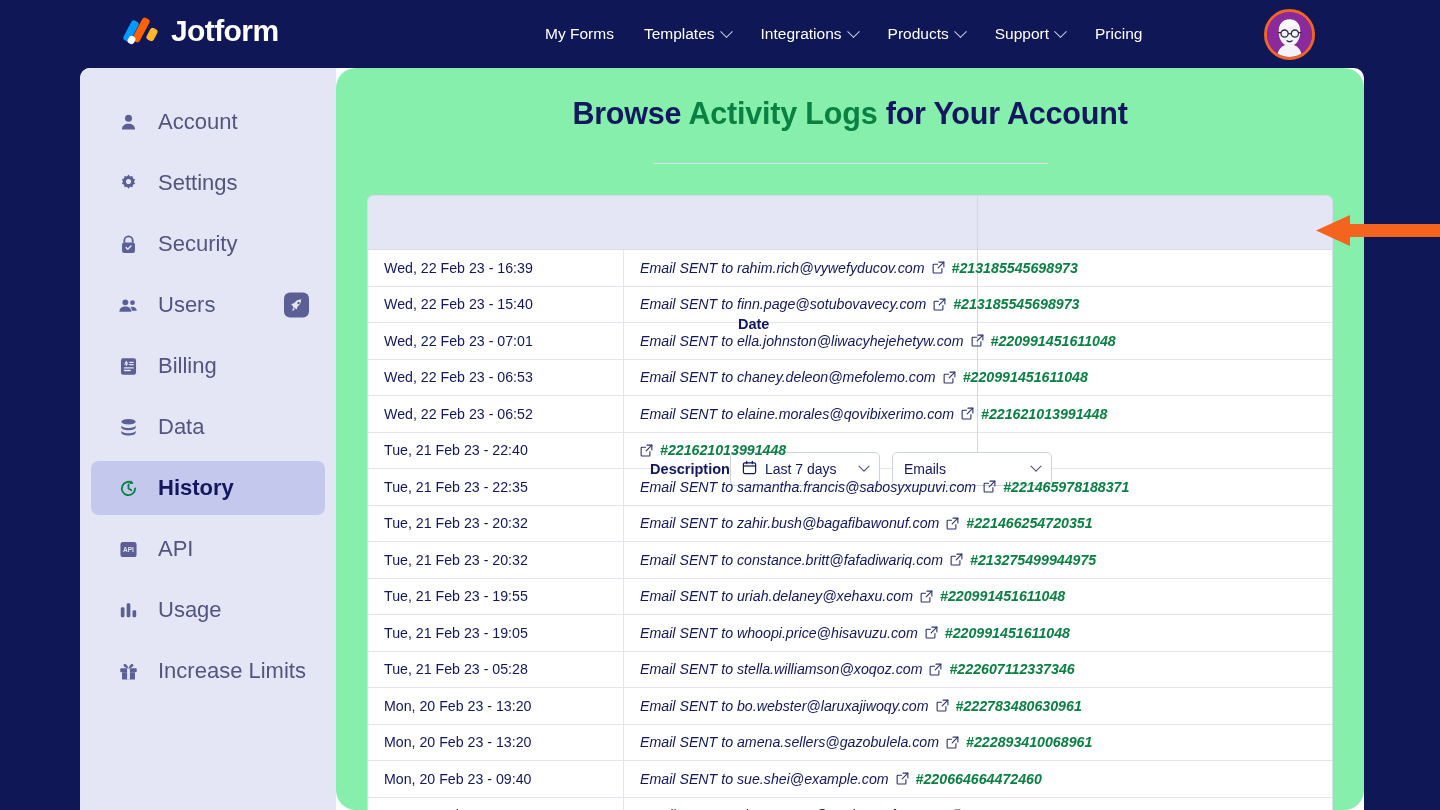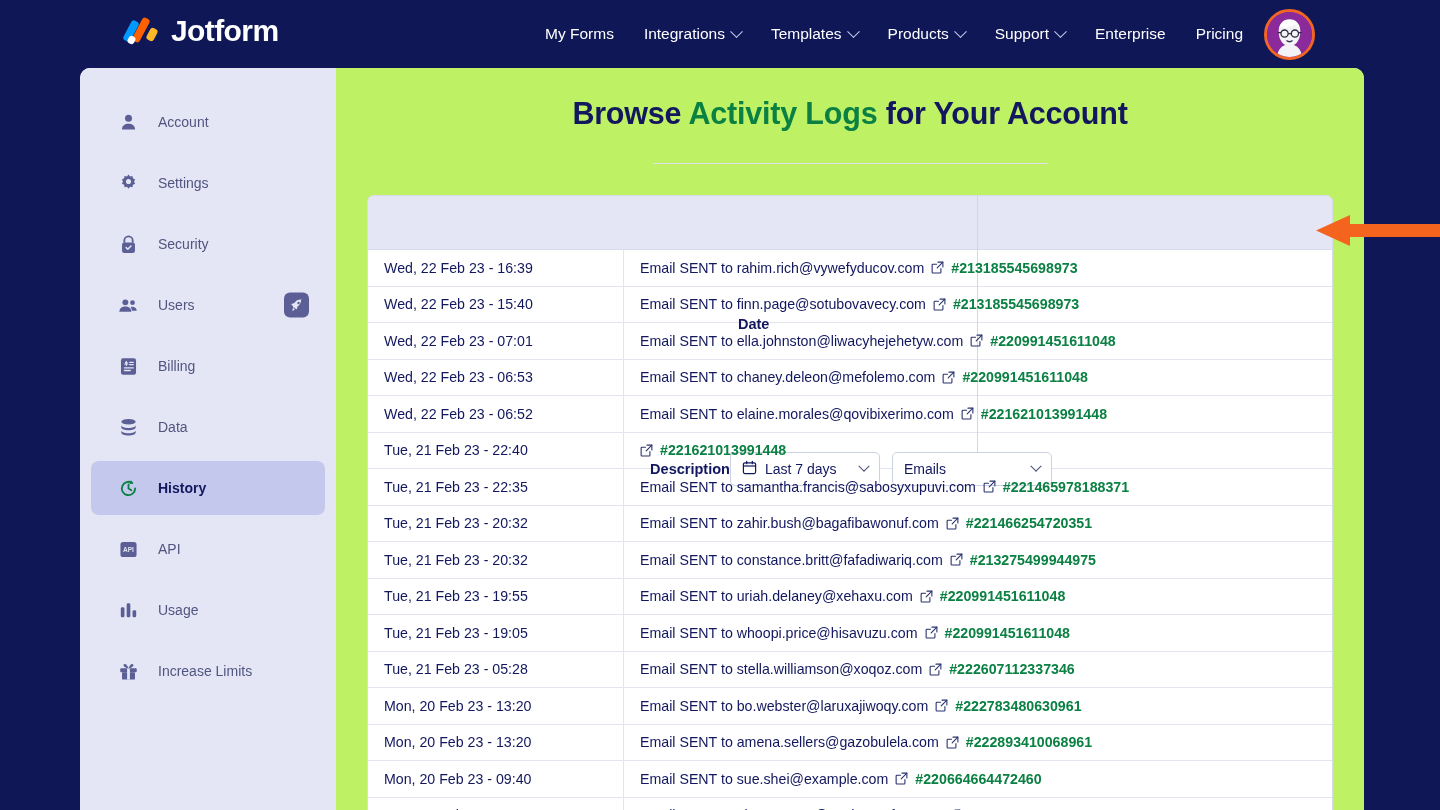--- a/index.html
+++ b/index.html
@@ -45,33 +45,33 @@
   .shell {
     position: absolute; left: 80px; top: 68px; width: 1284px; height: 742px;
     background: #fff; border-radius: 10px 10px 0 0; overflow: hidden;
     display: flex;
   }
   .sidebar { width: 256px; flex: 0 0 256px; background: #e4e6f5; padding-top: 20px; }
   .side-item {
     position: relative; height: 54px; margin: 7px 11px; border-radius: 8px;
     display: flex; align-items: center; padding-left: 27px; cursor: pointer;
   }
-  .side-item .lbl { font-size: 14px; color: #51557f; margin-left: 19px; }
+  .side-item .lbl { font-size: 22px; color: #51557f; margin-left: 19px; }
   .side-item.active { background: #c3c8ec; }
   .side-item.active .lbl { color: #12175e; font-weight: bold; }
   .side-ico { width: 21px; height: 21px; display: flex; align-items: center; justify-content: center; }
   .side-ico svg { display: block; }
   .side-badge {
     position: absolute; right: 16px; top: 50%; transform: translateY(-50%);
     width: 25px; height: 25px; border-radius: 6px; background: #5b5f95;
     display: flex; align-items: center; justify-content: center;
   }
 
   
-  .main { flex: 1; background: #bef264; position: relative; padding-top: 28px; }
+  .main { flex: 1; background: #86efac; position: relative; padding-top: 28px; border-radius: 20px; }
   .page-title { text-align: center; font-size: 30.5px; font-weight: bold; color: #12175e; letter-spacing: -0.2px; }
   .page-title .hl { color: #0a8043; }
   .title-rule { width: 395px; height: 1px; background: #dfe1ef; margin: 32px auto 0; }
 
   .table-wrap { margin: 31px 31px 0 31px; border: 1px solid #d8dbeb; border-radius: 6px 6px 0 0; overflow: hidden; }
   .thead {
     display: flex; align-items: center; background: #e4e6f5; height: 54px;
     border-bottom: 1px solid #d8dbeb;
     flex-direction: column;
   }
@@ -92,21 +92,21 @@
 
   .row { display: flex; align-items: stretch; border-bottom: 1px solid #e2e4ef; background: #fff; }
   .row:last-child { border-bottom: none; }
   .c-date {
     width: 256px; flex: 0 0 256px; padding: 0 16px; height: 35.5px;
     display: flex; align-items: center; font-size: 14.2px; color: #12175e;
     border-right: 1px solid #e2e4ef;
   }
   .c-desc {
     flex: 1; padding: 0 16px; height: 35.5px; display: flex; align-items: center;
-    font-size: 14.2px; color: #12175e; gap: 7px; white-space: nowrap;
+    font-size: 14.2px; color: #12175e; gap: 7px; white-space: nowrap; font-style: italic;
   }
   .ext-ico { display: inline-flex; align-items: center; cursor: pointer; }
   .log-id { color: #0a8043; font-weight: bold; font-size: 14.2px; cursor: pointer; }
 
   
   .arrow { position: absolute; left: 1316px; top: 213px; width: 124px; height: 35px; z-index: 40; pointer-events: none; }
 </style>
 </head>
 <body>
 
@@ -121,37 +121,34 @@
           <i class="bl4"></i>
       </span>
       <span class="brand-name">Jotform</span>
     </div>
 
     <div class="navlinks" id="navlinks">
         <div class="navlink">
           <span>My Forms</span>
         </div>
         <div class="navlink">
+          <span>Templates</span>
+          <span class="chev"></span>
+        </div>
+        <div class="navlink">
           <span>Integrations</span>
-          <span class="chev"></span>
-        </div>
-        <div class="navlink">
-          <span>Templates</span>
           <span class="chev"></span>
         </div>
         <div class="navlink">
           <span>Products</span>
           <span class="chev"></span>
         </div>
         <div class="navlink">
           <span>Support</span>
           <span class="chev"></span>
-        </div>
-        <div class="navlink">
-          <span>Enterprise</span>
         </div>
         <div class="navlink">
           <span>Pricing</span>
         </div>
       </div>
 
     <div class="avatar">
       <svg viewBox="0 0 50 50">
         <rect width="50" height="50" fill="#8a2a9b"></rect>
         <path d="M25 9c-8 0-12 6-12 13 0 9 5 16 12 16s12-7 12-16c0-7-4-13-12-13z" fill="#f3f3f7"></path>

